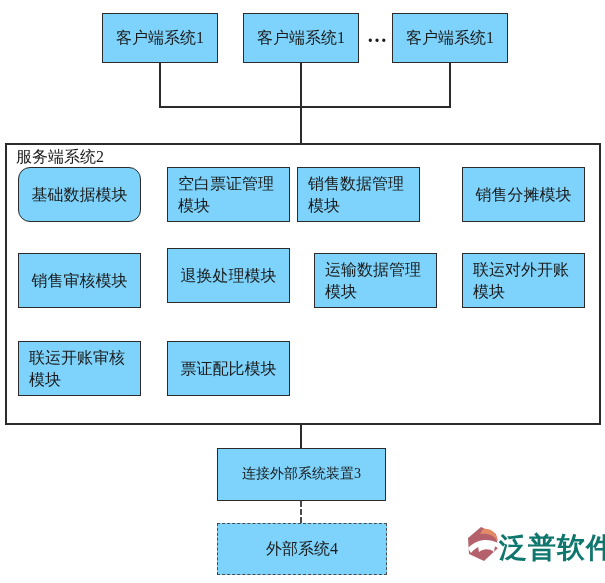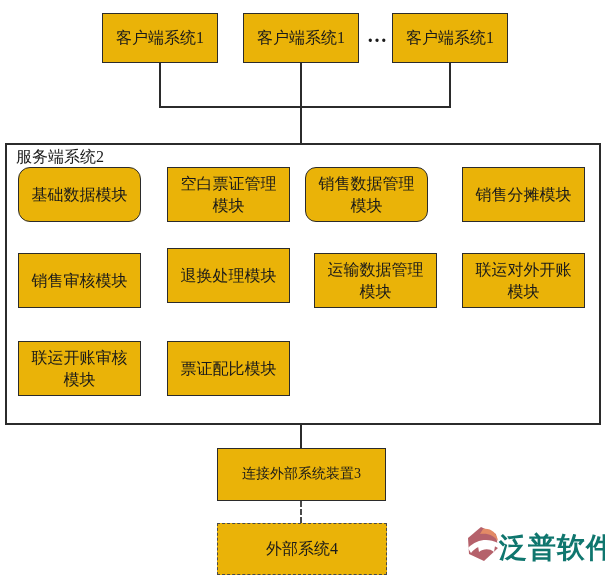--- a/index.html
+++ b/index.html
@@ -3,22 +3,22 @@
 <meta charset="utf-8">
 <style>
   html,body{margin:0;padding:0;background:#ffffff;}
   .stage{
     position:relative;width:605px;height:583px;background:#ffffff;
     font-family:"Liberation Serif","DejaVu Serif",serif;color:#1a1a1a;
     overflow:hidden;
   }
   .box{
     position:absolute;box-sizing:border-box;border:1.5px solid #2b2b2b;
-    display:flex;align-items:center;justify-content:center;text-align:center;
-    font-size:16px;line-height:1.35;background:#eab308;
+    display:flex;align-items:center;justify-content:center;
+    font-size:16px;line-height:1.35;background:#7dd3fc;
   }
   .client-box{width:116px;height:50px;top:13px;}
   .big-box{
     position:absolute;box-sizing:border-box;border:2px solid #2b2b2b;
     left:5px;top:143px;width:596px;height:282px;background:#ffffff;
   }
   .server-label{
     position:absolute;left:16px;top:147px;font-size:16px;
   }
   .module{width:123px;height:55px;padding:2px 10px;}
@@ -69,21 +69,21 @@
 
   <div class="big-box"></div>
   <div class="server-label">服务端系统2</div>
 
   <div class="box module" style="left:18px;top:167px;border-radius:12px;">
     <span>基础数据模块</span>
   </div>
   <div class="box module" style="left:167px;top:167px;">
     <span>空白票证管理模块</span>
   </div>
-  <div class="box module" style="left:305px;top:167px;border-radius:11px;">
+  <div class="box module" style="left:297px;top:167px;">
     <span>销售数据管理模块</span>
   </div>
   <div class="box module" style="left:462px;top:167px;">
     <span>销售分摊模块</span>
   </div>
 
   <div class="box module" style="left:18px;top:253px;">
     <span>销售审核模块</span>
   </div>
   <div class="box module" style="left:167px;top:248px;">

